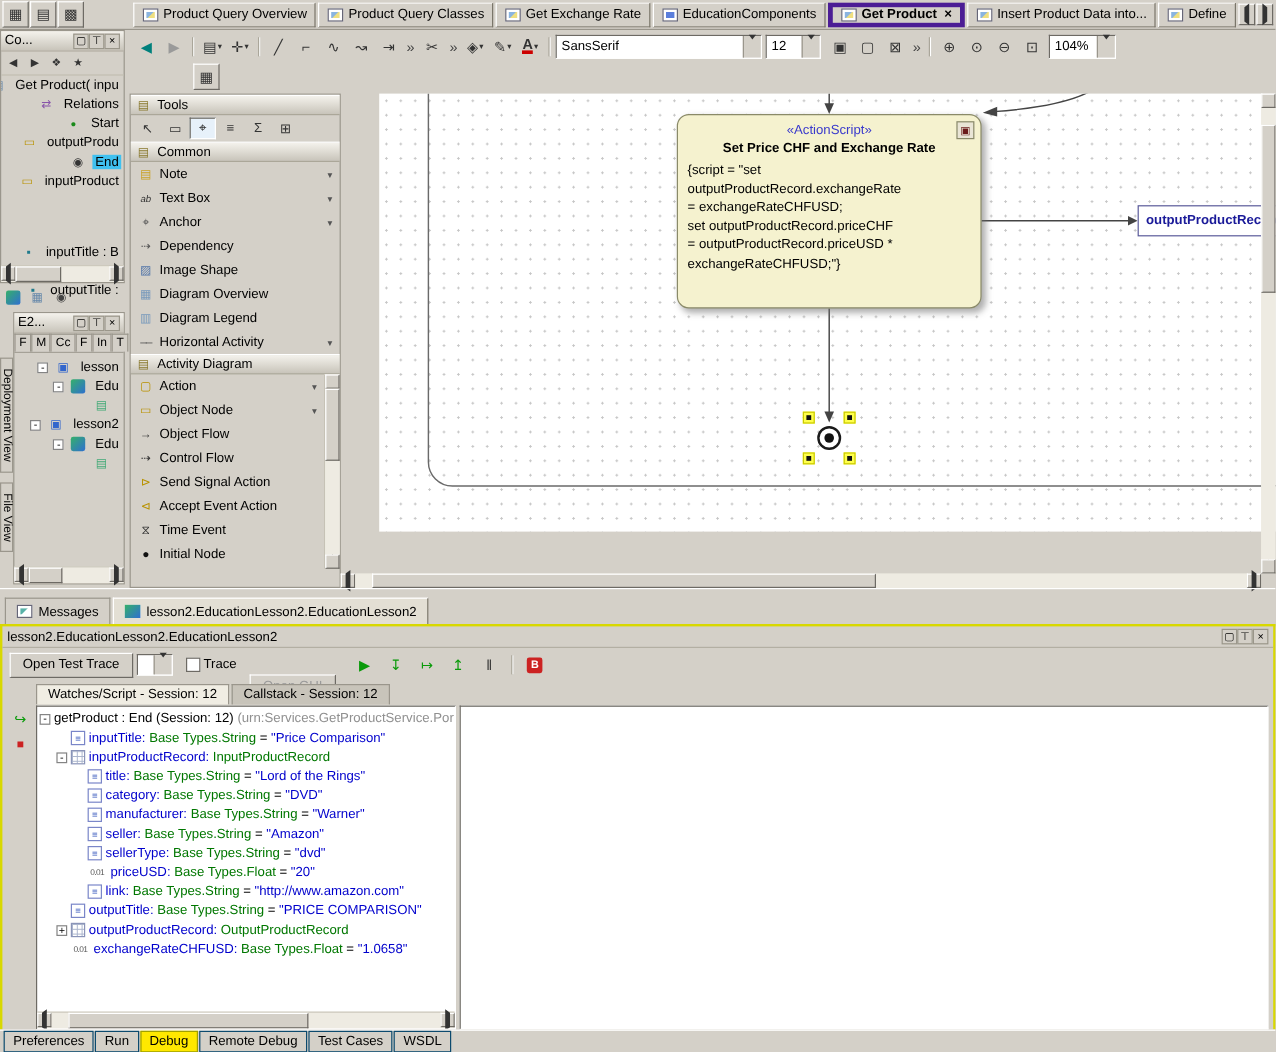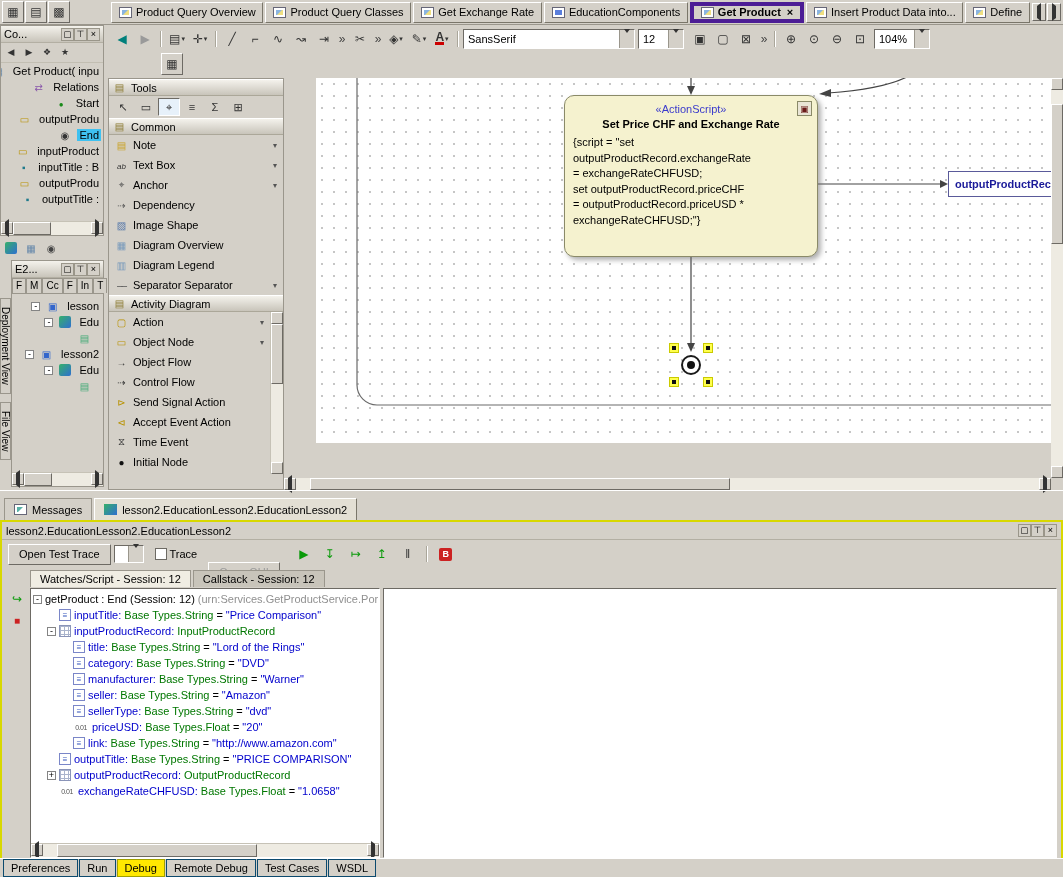--- a/index.html
+++ b/index.html
@@ -491,21 +491,21 @@
       <div class="trow selected" style="padding-left: 8px;">
         <span class="icn" data-icon="end"></span>
         <span class="lbl">End</span>
       </div>
 
       <div class="trow" style="padding-left: 8px;">
         <span class="icn" data-icon="objnode"></span>
         <span class="lbl">inputProduct</span>
       </div>
 
-      <div class="trow" style="padding-left: 16px;">
+      <div class="trow" style="padding-left: 16px; margin-top: 43px;">
         <span class="icn" data-icon="pin"></span>
         <span class="lbl">inputTitle : B</span>
       </div>
 
       <div class="trow" style="padding-left: 8px;">
         <span class="icn" data-icon="objnode"></span>
         <span class="lbl">outputProdu</span>
       </div>
 
       <div class="trow" style="padding-left: 8px;">
@@ -690,21 +690,21 @@
       </div>
 
       <div class="pitem">
         <span class="icn" data-icon="legend"></span>
         <span>Diagram Legend</span>
 
       </div>
 
       <div class="pitem">
         <span class="icn" data-icon="hsep"></span>
-        <span>Separator Separator</span>
+        <span>Horizontal Activity</span>
         <span class="dd">▾</span>
       </div>
     </div>
   <div class="palhead">
     <span class="icn"></span>
     <span>Activity Diagram</span>
   </div>
   <div id="activitywrap">
     <div>
 

